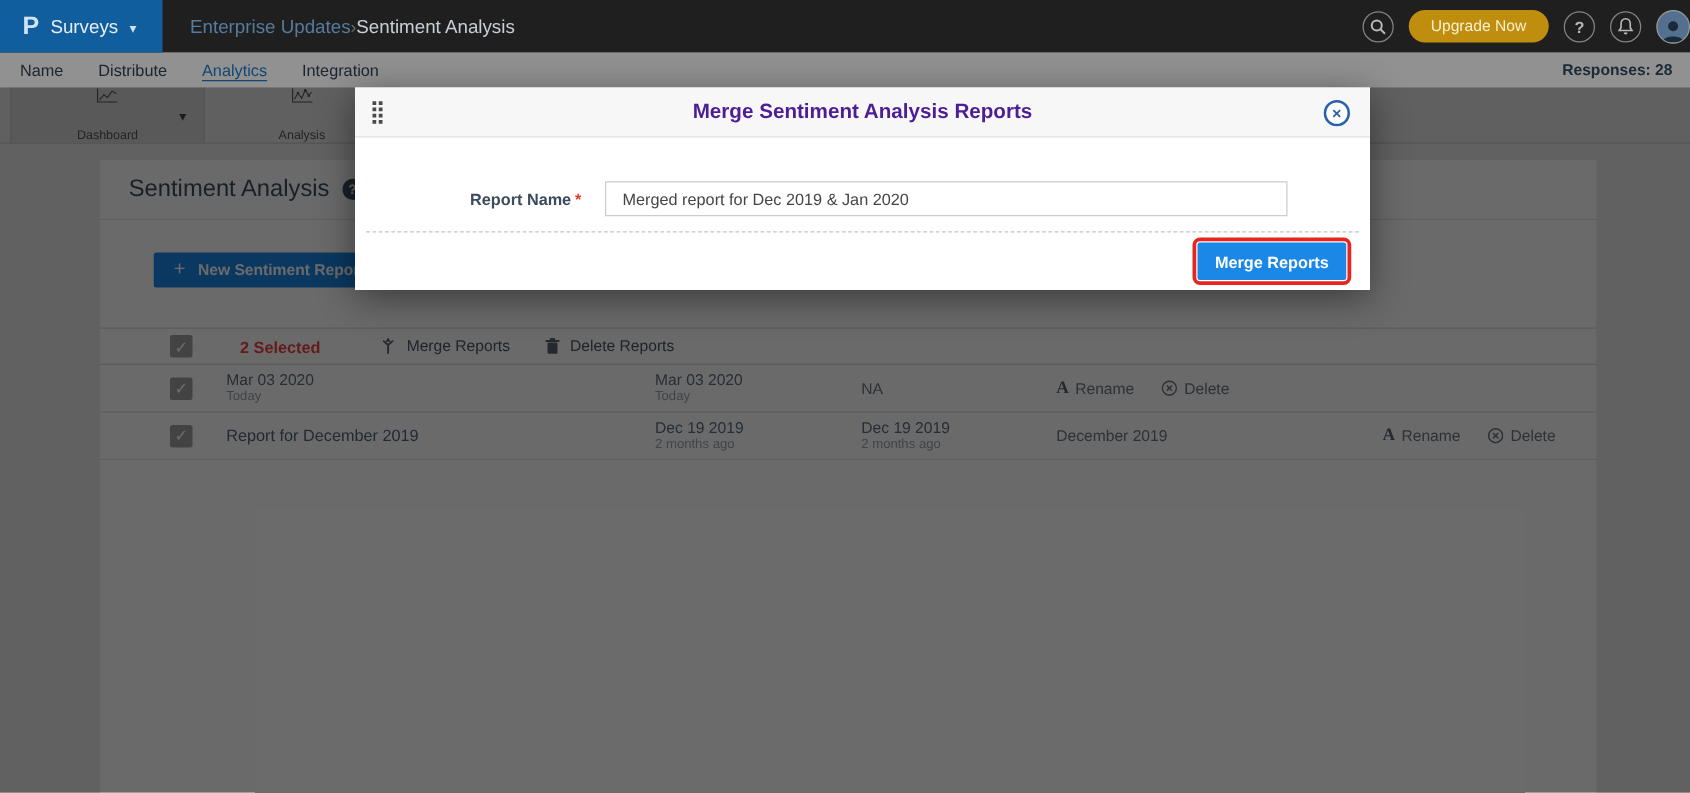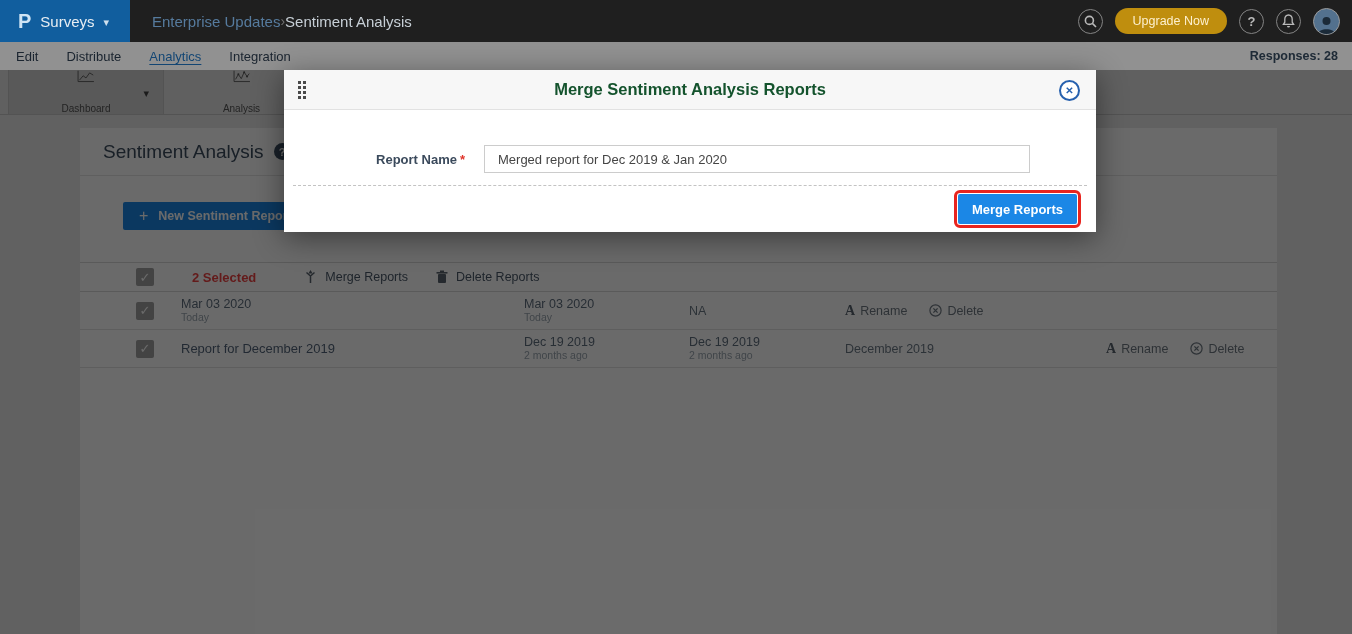--- a/index.html
+++ b/index.html
@@ -11,21 +11,21 @@
   
   .top-header { position:absolute; left:0; top:0; width:100%; height:42px; background:#1f1f1f; display:flex; align-items:center; z-index:1; }
   .brand { width:130px; height:42px; background:#115e9e; display:flex; align-items:center; padding-left:18px; gap:9px; cursor:pointer; }
   .brand .logo { color:#cfe4f4; font-size:20px; font-weight:bold; line-height:1; }
   .brand .product { color:#e8eef3; font-size:15px; }
   .brand .caret { color:#cfe0ee; font-size:11px; margin-top:2px; }
   .crumbs { display:flex; align-items:center; margin-left:22px; font-size:15px; }
   .crumb-a { color:#567b9e; cursor:pointer; }
   .crumb-sep { color:#6f7warn7; color:#707070; font-size:14px; }
   .crumb-b { color:#c7cfd6; }
-  .header-right { margin-left:auto; display:flex; align-items:center; gap:12px; padding-right:12px; }
+  .header-right { margin-left:auto; display:flex; align-items:center; gap:12px; }
   .hicon { width:25px; height:25px; border-radius:50%; border:1px solid #848484; display:flex; align-items:center; justify-content:center; color:#b9b9b9; font-size:13px; font-weight:bold; cursor:pointer; background:transparent; }
   .upgrade { height:26px; padding:0 18px; border-radius:13px; background:#bf8e0e; color:#fdf0cf; font-size:12.5px; display:flex; align-items:center; cursor:pointer; border:none; }
   .avatar { width:27px; height:27px; border-radius:50%; border:1px solid #9a9a9a; background:#53718e; overflow:hidden; display:flex; align-items:flex-end; justify-content:center; cursor:pointer; }
 
   
   .tab-bar { position:absolute; left:0; top:42px; width:100%; height:28px; background:#f2f2f2; display:flex; align-items:center; padding:0 14px 0 16px; gap:28px; font-size:13px; }
   .tab { color:#2e3e50; cursor:pointer; }
   .tab.active { color:#1f74c0; text-decoration:underline; text-underline-offset:3px; }
   .responses { margin-left:auto; color:#33475b; font-weight:bold; font-size:12.5px; }
 
@@ -62,21 +62,21 @@
 
   
   .backdrop-upper { position:absolute; left:0; top:42px; right:0; bottom:0; background:rgba(0,0,0,0.40); z-index:3; }
   .backdrop-lower { position:absolute; left:0; top:70px; right:0; bottom:0; background:rgba(0,0,0,0.30); z-index:4; }
 
   
   .modal { position:absolute; left:284px; top:70px; width:812px; height:162px; background:#fff; z-index:5; box-shadow:0 6px 28px rgba(0,0,0,0.45); }
   .modal-header { height:40px; background:#f7f7f7; border-bottom:1px solid #e2e2e2; position:relative; display:flex; align-items:center; justify-content:center; }
   .drag-handle { position:absolute; left:14px; top:11px; display:grid; grid-template-columns:repeat(2,4px); grid-auto-rows:4px; gap:1px; cursor:move; }
   .drag-handle span { width:3px; height:3px; background:#4a4a4a; }
-  .modal-title { font-size:16.5px; font-weight:bold; color:#14532d; }
+  .modal-title { font-size:16.5px; font-weight:bold; color:#4c1d95; }
   .modal-close { position:absolute; right:16px; top:10px; width:21px; height:21px; border-radius:50%; border:2px solid #2660ae; color:#2660ae; font-size:10px; font-weight:bold; display:flex; align-items:center; justify-content:center; cursor:pointer; background:#fff; }
   .modal-body { height:75px; position:relative; }
   .form-row { position:absolute; left:0; top:35px; display:flex; align-items:center; width:100%; }
   .form-label { width:181px; text-align:right; font-size:13px; font-weight:bold; color:#3b4a5c; }
   .req { color:#e0352b; margin-left:3px; }
   .form-input { margin-left:19px; width:546px; height:28px; border:1px solid #cccccc; border-radius:0; padding:0 13px; font-size:13px; color:#454545; font-family:"Liberation Sans", sans-serif; }
   .modal-footer { border-top:1px dashed #c3c3c3; height:46px; margin:0 9px; position:relative; }
   .merge-btn { position:absolute; right:10px; top:8px; height:30px; padding:0 14px; background:#1b87e6; color:#fff; border:none; border-radius:2px; font-size:13px; font-weight:bold; cursor:pointer; outline:3px solid #e8251f; outline-offset:1px; }
 
   svg { display:block; }
@@ -117,21 +117,21 @@
       <div class="avatar">
         <svg width="21" height="20" viewBox="0 0 21 20">
             <circle cx="10.5" cy="7" r="4" fill="#1b2a38"></circle>
             <path d="M1.5 20 C2.5 13.5 18.5 13.5 19.5 20 Z" fill="#1b2a38"></path>
           </svg>
       </div>
     </div>
   </div>
 
   <div class="tab-bar">
-    <span class="tab">Edit</span>
+    <span class="tab">Name</span>
     <span class="tab">Distribute</span>
     <span class="tab active">Analytics</span>
     <span class="tab">Integration</span>
     <span class="responses">Responses: 28</span>
   </div>
 
   <div class="toolbar">
     <div class="tool-cell first">
       <svg width="26" height="18" viewBox="0 0 26 18">
           <polyline points="2,1 2,16 24,16" fill="none" stroke="#555" stroke-width="1.2"></polyline>

